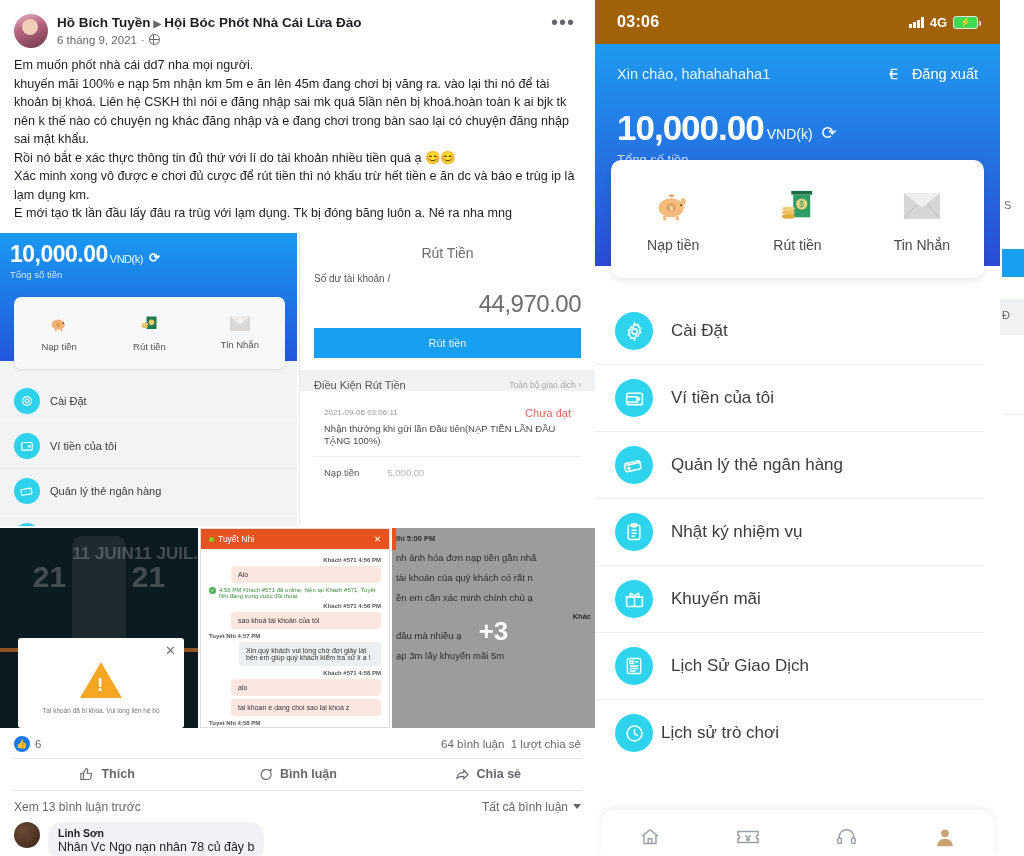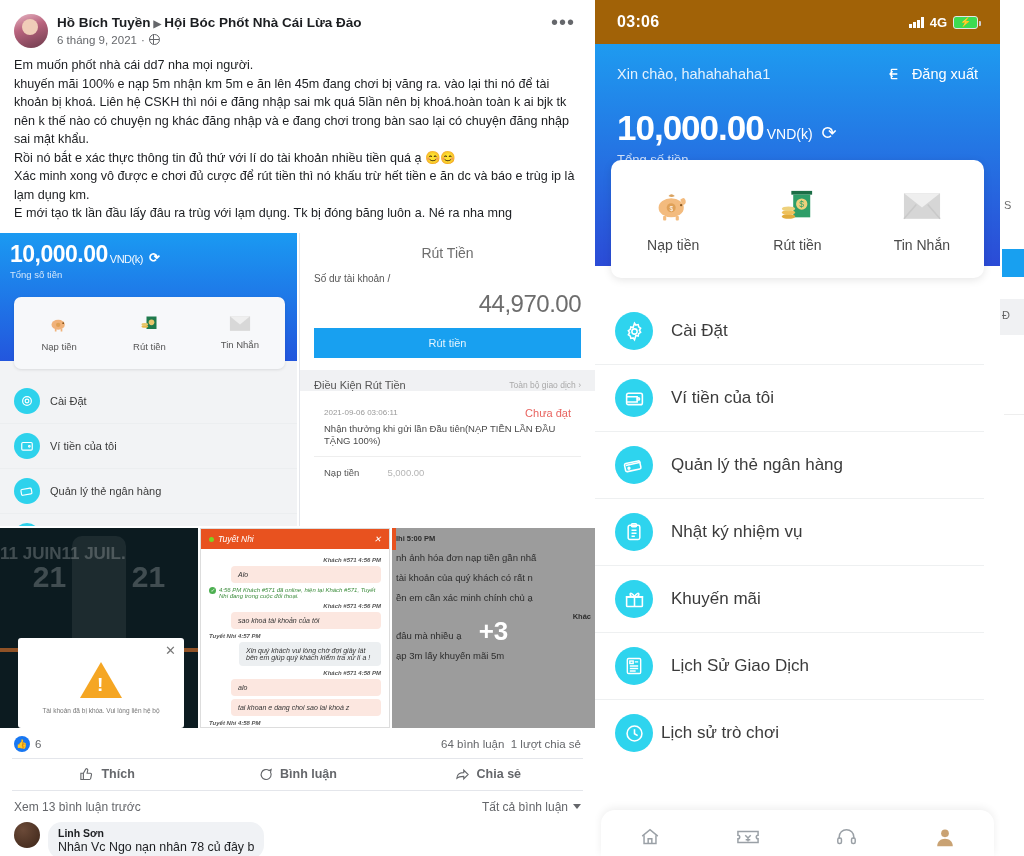--- a/index.html
+++ b/index.html
@@ -42,21 +42,21 @@
 
   .fb-body { padding: 4px 14px 10px 14px; font-size: 12.6px; line-height: 1.47; color: #1c1e21; }
   .fb-body p { margin: 0; }
 
   
   .collage { width: 595px; height: 495px; position: relative; overflow: hidden; background:#fff; }
   .cel { position: absolute; overflow: hidden; }
   .c-tl { left: 0; top: 0; width: 297px; height: 293px; background: #f2f3f5; }
   .c-tr { left: 299px; top: 0; width: 296px; height: 293px; background: #ffffff; }
   .c-bl { left: 0; top: 295px; width: 198px; height: 200px; background: #fff; }
-  .c-bm { left: 200px; top: 295px; width: 190px; height: 200px; background: #c2410c; font-style: italic; }
+  .c-bm { left: 200px; top: 295px; width: 190px; height: 200px; background: #c2410c; }
   .c-br { left: 392px; top: 295px; width: 203px; height: 200px; background: #9c9c9c; }
 
   
   .t1-hero { height: 128px; background: linear-gradient(180deg,#1a9af2 0%,#2356dd 100%); padding: 8px 10px 0 10px; position: relative; }
   .t1-amt { color:#fff; font-size: 23px; font-weight: bold; letter-spacing:-0.5px; display:flex; align-items:flex-end; gap:2px; }
   .t1-amt .unit { font-size: 11px; font-weight: normal; padding-bottom: 3px; opacity:.95; }
   .t1-amt .refresh { font-size: 13px; padding-bottom: 3px; margin-left:4px; }
   .t1-sub { color: rgba(255,255,255,.8); font-size: 9.5px; margin-top: 1px; }
   .t1-card {
     position:absolute; left: 14px; right: 12px; top: 64px; height: 72px;
@@ -83,21 +83,21 @@
   .t2-item .top { display:flex; justify-content:space-between; align-items:center; }
   .t2-item .date { font-size: 8px; color:#9a9a9a; }
   .t2-item .st { font-size: 11px; color:#e8635f; }
   .t2-item .desc { font-size: 9.5px; color:#4a4a4a; line-height:1.35; margin-top:4px; }
   .t2-item2 { background:#fff; margin: 0 14px; padding: 10px; border-top:1px solid #eee; display:flex; gap:28px; }
   .t2-item2 .k { font-size: 9.5px; color:#555; }
   .t2-item2 .v { font-size: 9.5px; color:#b5b5b5; }
 
   
   .t3 { background: #0c1b20; height:200px; position:relative; }
-  .t3 .poster-text { position:absolute; top: 16px; left: 0; width:100%; color: rgba(255,255,255,.22); font-size: 17px; font-weight:bold; display:flex; justify-content:flex-start; }
+  .t3 .poster-text { position:absolute; top: 16px; left: 0; width:100%; color: rgba(255,255,255,.22); font-size: 17px; font-weight:bold; display:flex; justify-content:flex-end; }
   .t3 .poster-num { position:absolute; top: 32px; left:0; width:100%; color: rgba(255,255,255,.22); font-size: 30px; font-weight:bold; display:flex; justify-content:space-around; }
   .t3 .trophy { position:absolute; left: 50%; top: 8px; transform: translateX(-50%); width: 54px; height: 150px; background: rgba(255,255,255,.07); border-radius: 10px 10px 26px 26px; }
   .t3 .stripe { position:absolute; left:0; right:0; top: 120px; height: 4px; background:#c96a2a; opacity:.7; }
   .t3-dialog {
     position:absolute; left: 18px; right: 14px; top: 110px; bottom: 0;
     background:#fff; border-radius: 3px; padding: 8px;
   }
   .t3-dialog .x { position:absolute; right: 8px; top: 5px; font-size: 13px; color:#777; }
   .t3-warn { width: 0; height: 0; margin: 16px auto 0; border-left: 21px solid transparent; border-right: 21px solid transparent; border-bottom: 36px solid #f5a623; position:relative; }
   .t3-warn::after { content:"!"; position:absolute; left:-4px; top: 12px; color:#fff; font-size: 19px; font-weight:bold; }

